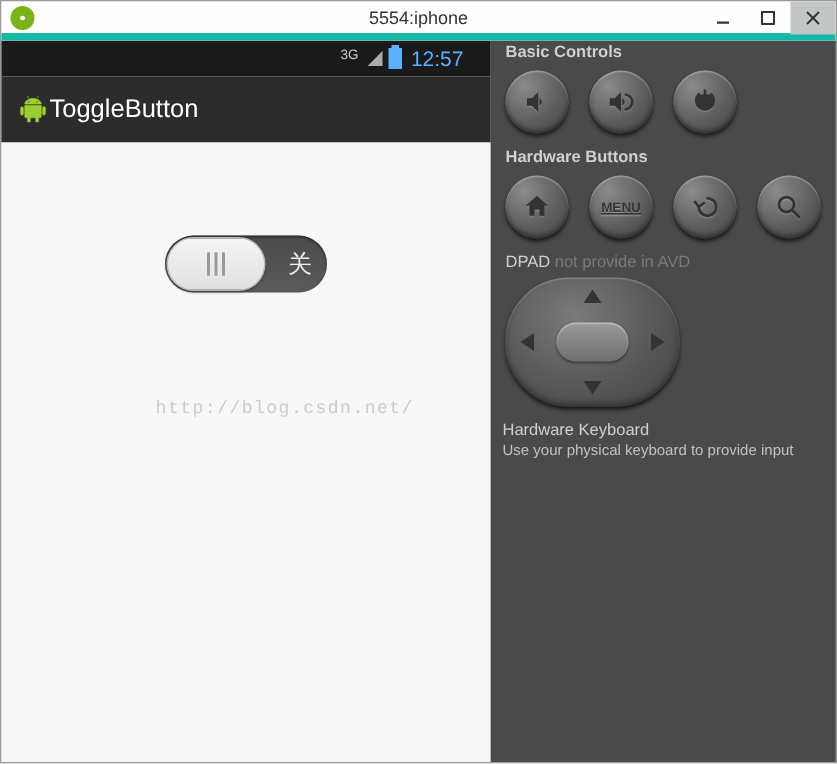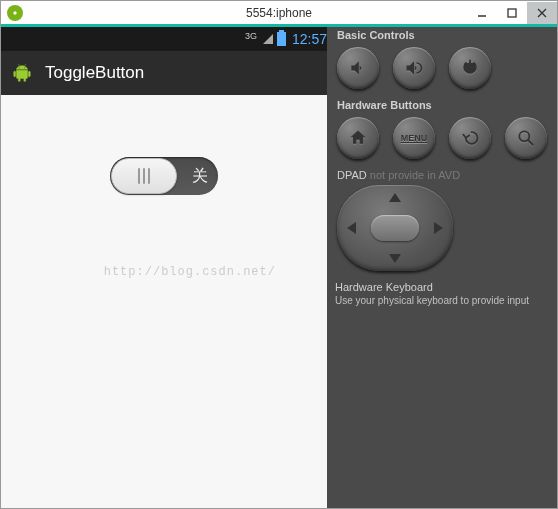--- a/index.html
+++ b/index.html
@@ -1,40 +1,40 @@
 <!DOCTYPE html>
 <html><head>
 <meta charset="utf-8">
 <style>
   * { box-sizing: border-box; margin: 0; padding: 0; }
   body { font-family: Arial, sans-serif; background: #f0f0f0; width: 558px; height: 509px; overflow: hidden; }
   
   .window { width: 558px; height: 509px; background: #fff; display: flex; flex-direction: column; border: 1px solid #999; }
   
-  .titlebar { height: 26px; background: #fefefe; border-bottom: 3px solid #14b8a6; display: flex; align-items: center; position: relative; }
+  .titlebar { height: 26px; background: #fefefe; border-bottom: 5px solid #14b8a6; display: flex; align-items: center; position: relative; }
   .titlebar-icon { width: 16px; height: 16px; background: #7ab317; border-radius: 50%; margin-left: 6px; position: relative; }
   .titlebar-icon::after { content: ""; position: absolute; left: 3px; top: 3px; width: 10px; height: 10px; background: radial-gradient(circle, #fff 20%, transparent 25%); }
   .titlebar-title { position: absolute; left: 50%; transform: translateX(-50%); font-size: 12px; color: #333; }
   .win-controls { margin-left: auto; display: flex; }
   .win-btn { width: 30px; height: 22px; display: flex; align-items: center; justify-content: center; }
   .win-btn.close { background: #c3c6c7; }
   .win-btn svg { display: block; }
   
   .content { flex: 1; display: flex; background: #4a4a4a; }
   
   .emu-screen { width: 326px; height: 100%; background: #f7f7f7; display: flex; flex-direction: column; }
   
-  .statusbar { height: 24px; background: #1a1a1a; display: flex; align-items: center; justify-content: flex-end; padding: 0 0; gap: 4px; }
+  .statusbar { height: 24px; background: #1a1a1a; display: flex; align-items: center; justify-content: flex-end; padding: 0 18px; gap: 4px; }
   .sb-3g { color: #c9c9c9; font-size: 9px; margin-right: 2px; position: relative; top: -3px; }
   .sb-signal { width: 0; height: 0; border-style: solid; border-width: 0 0 10px 10px; border-color: transparent transparent #aaa transparent; }
   .sb-batt { width: 9px; height: 14px; background: #5bb0ff; position: relative; }
   .sb-batt::before { content:""; position:absolute; top:-2px; left:2px; width:5px; height:2px; background:#5bb0ff; }
   .sb-time { color: #5bb0ff; font-size: 14px; margin-left: 2px; }
   
-  .appbar { height: 44px; background: #2c2c2c; display: flex; align-items: center; padding: 4px 10px; gap: 12px; }
+  .appbar { height: 44px; background: #2c2c2c; display: flex; align-items: center; padding: 4px 10px; gap: 0; }
   .android-icon { width: 22px; height: 22px; }
   .app-title { color: #fff; font-size: 17px; }
   
   .app-body { flex: 1; background: #f7f7f7; position: relative; display: flex; align-items: flex-start; justify-content: center; padding-top: 62px; }
   
   .toggle-wrap { display: flex; align-items: center; }
   .toggle-track { width: 108px; height: 38px; border-radius: 20px; background: linear-gradient(#4b4b4b,#5a5a5a); display: flex; align-items: center; position: relative; box-shadow: inset 0 1px 2px rgba(0,0,0,0.5); }
   .toggle-knob { width: 66px; height: 36px; background: linear-gradient(#f5f5f5,#e0e0e0); border-radius: 19px; border: 1px solid #bbb; display: flex; align-items: center; justify-content: center; margin-left: 1px; box-shadow: 0 1px 2px rgba(0,0,0,0.3); }
   .knob-lines { display: flex; gap: 3px; }
   .knob-lines span { width: 2px; height: 16px; background: #999; border-radius: 1px; }

